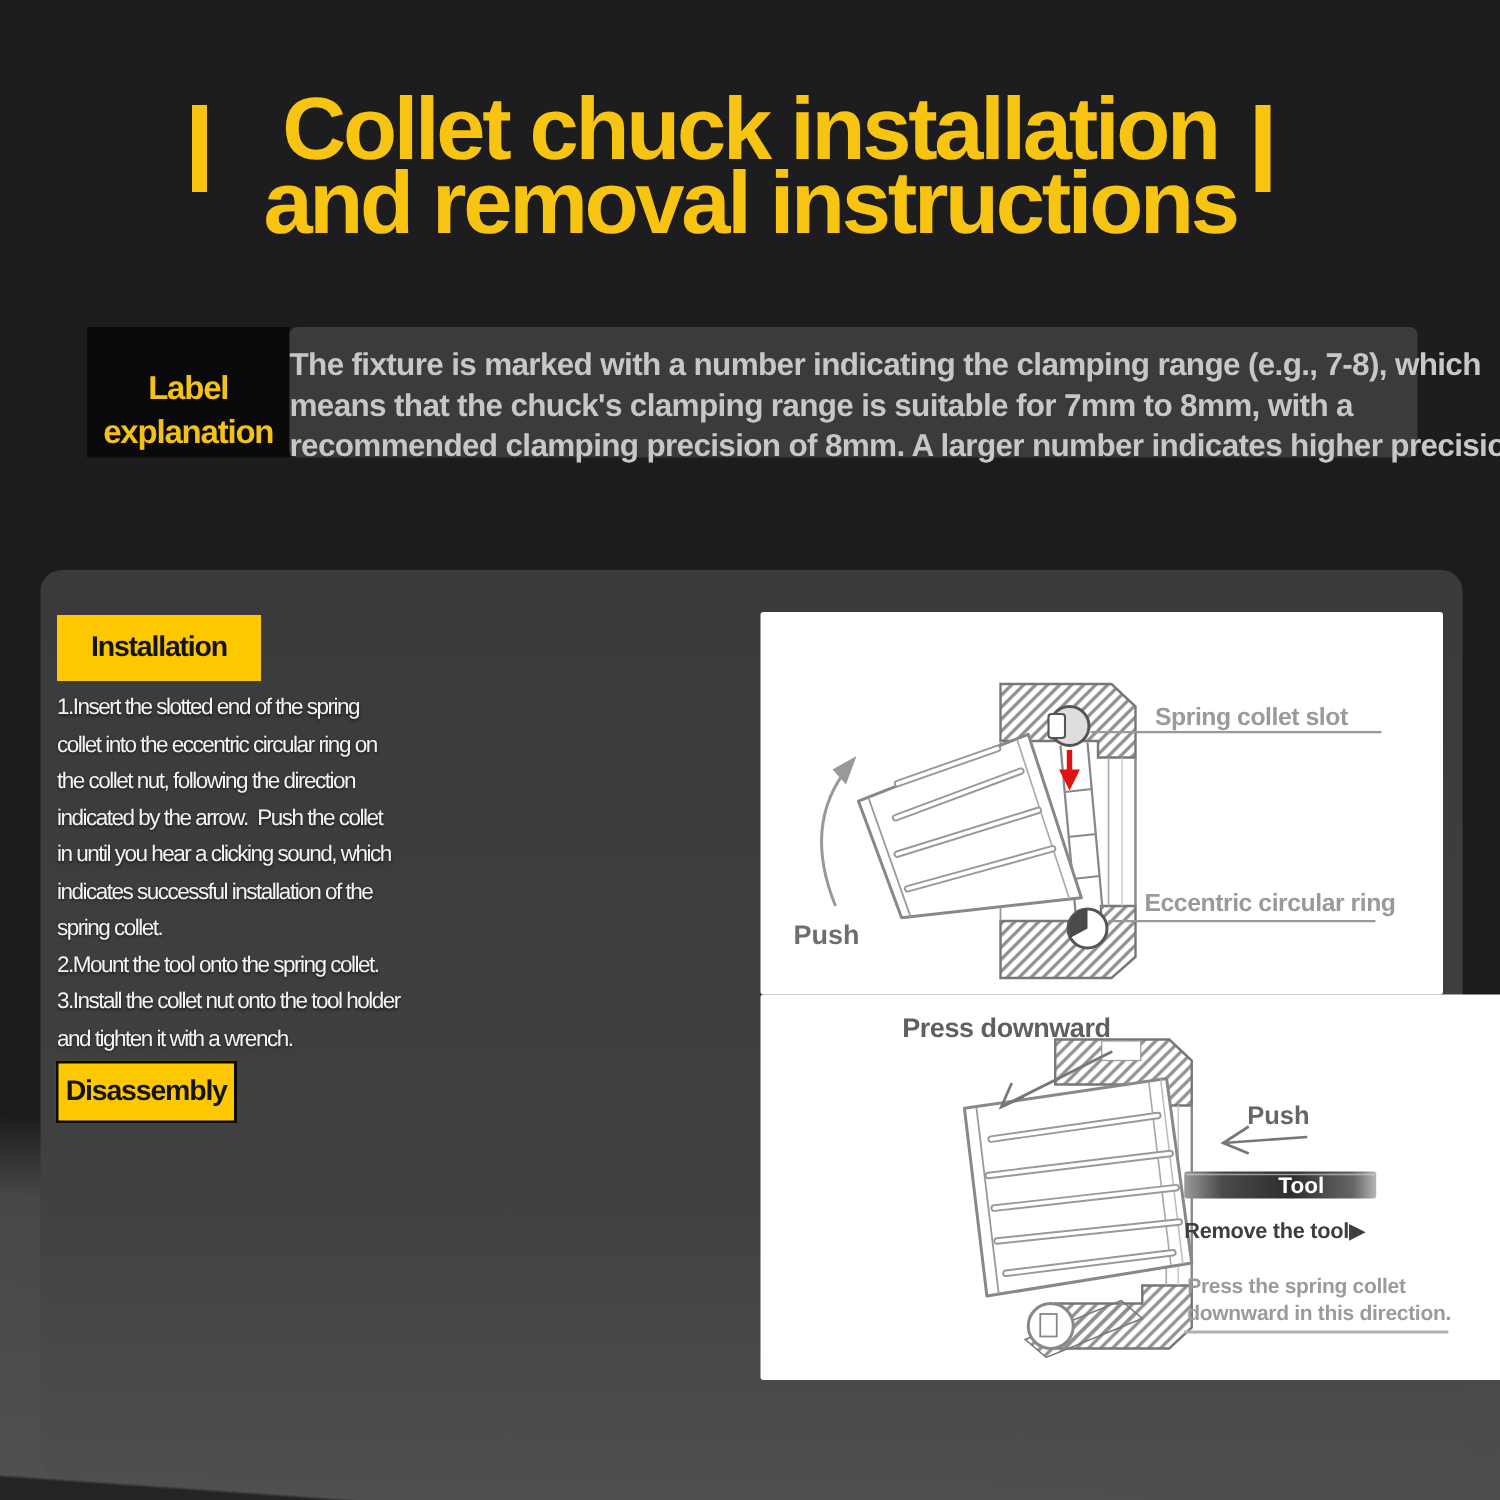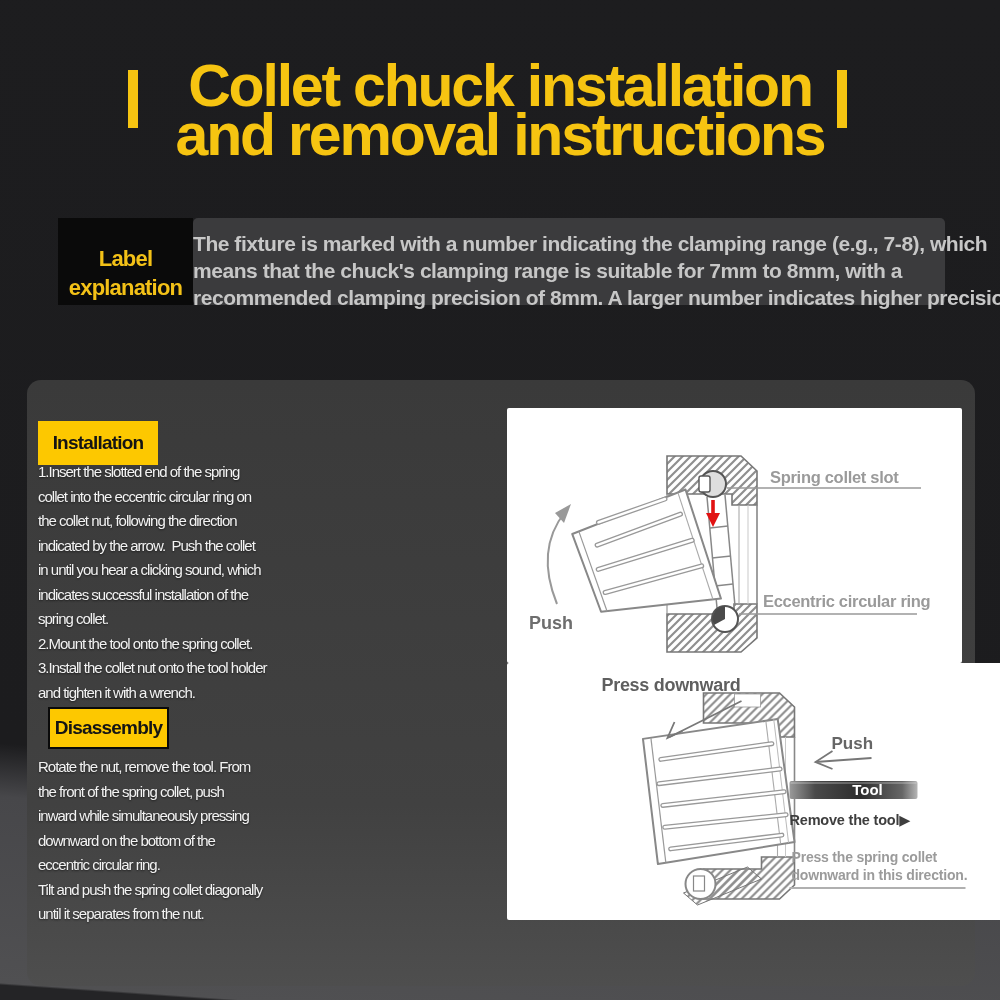--- a/index.html
+++ b/index.html
@@ -18,21 +18,21 @@
              color:#f3c117;font-weight:bold;font-size:22px;letter-spacing:-0.8px;
              line-height:29px;text-align:center;white-space:pre;padding-top:26px;box-sizing:border-box;}
   .label-para{left:193px;top:218px;width:752px;height:87px;background:#3b3b3d;border-radius:5px;
               color:#c7c7c7;font-weight:bold;font-size:21px;letter-spacing:-0.45px;line-height:27px;
               white-space:pre;padding:12px 0 0 0;box-sizing:border-box;}
   
   .panel{left:27px;top:380px;width:948px;height:606px;border-radius:14px;
          background:linear-gradient(180deg,#3a3a3a 0%,#414141 70%,#4e4e4e 100%);}
   .badge{background:#fdc800;color:#141414;font-weight:bold;font-size:19px;letter-spacing:-0.8px;
          display:flex;align-items:center;justify-content:center;box-sizing:border-box;}
-  .badge-installation{left:38px;top:421px;width:120px;height:44px;}
+  .badge-installation{left:38px;top:410px;width:136px;height:44px;}
   .badge-disassembly{left:37px;top:707px;width:121px;height:42px;border:2px solid #0a0a0a;}
   .steps{color:#f3f3f3;font-weight:normal;font-size:15px;letter-spacing:-1px;line-height:24.5px;
          white-space:pre;text-shadow:0 1px 2px rgba(0,0,0,0.55);z-index:3;}
   .steps-installation{left:38px;top:460px;}
   .steps-disassembly{left:38px;top:755px;}
   
   .diagram{background:#ffffff;border-radius:2px;z-index:2;}
   .diagram-1{left:507px;top:408px;width:455px;height:255px;}
   .diagram-2{left:507px;top:663px;width:516px;height:257px;}
   svg{display:block;width:100%;height:100%;}
@@ -135,28 +135,21 @@
       </g>
 
       <line x1="220" y1="80" x2="414" y2="80" stroke="#999" stroke-width="1.5"></line>
       <text x="263" y="75" font-size="16.5" letter-spacing="-0.3" fill="#9a9a9a">Spring collet slot</text>
       <line x1="232" y1="206" x2="410" y2="206" stroke="#999" stroke-width="1.5"></line>
       <text x="256" y="199" font-size="16.5" letter-spacing="-0.3" fill="#9a9a9a">Eccentric circular ring</text>
       <text x="22" y="221" font-size="18" fill="#6e6e6e">Push</text>
     </svg>
   </div>
 
-  <div class="abs badge badge-disassembly" style="position:absolute;margin-left:11px;">Disassembly</div>
-  <div class="abs steps steps-disassembly">Rotate the nut, remove the tool. From
-the front of the spring collet, push
-inward while simultaneously pressing
-downward on the bottom of the
-eccentric circular ring.
-Tilt and push the spring collet diagonally
-until it separates from the nut.</div>
+  <div class="abs badge badge-disassembly" style="position:absolute;">Disassembly</div>
 
   <div class="abs diagram diagram-2">
     <svg viewBox="0 0 455 257">
       <defs>
         <linearGradient id="toolGrad" x1="0" y1="0" x2="1" y2="0">
           <stop offset="0" stop-color="#9a9a9a"></stop>
           <stop offset="0.2" stop-color="#4a4a4a"></stop>
           <stop offset="0.55" stop-color="#2d2d2d"></stop>
           <stop offset="0.88" stop-color="#666666"></stop>
           <stop offset="1" stop-color="#b5b5b5"></stop>

